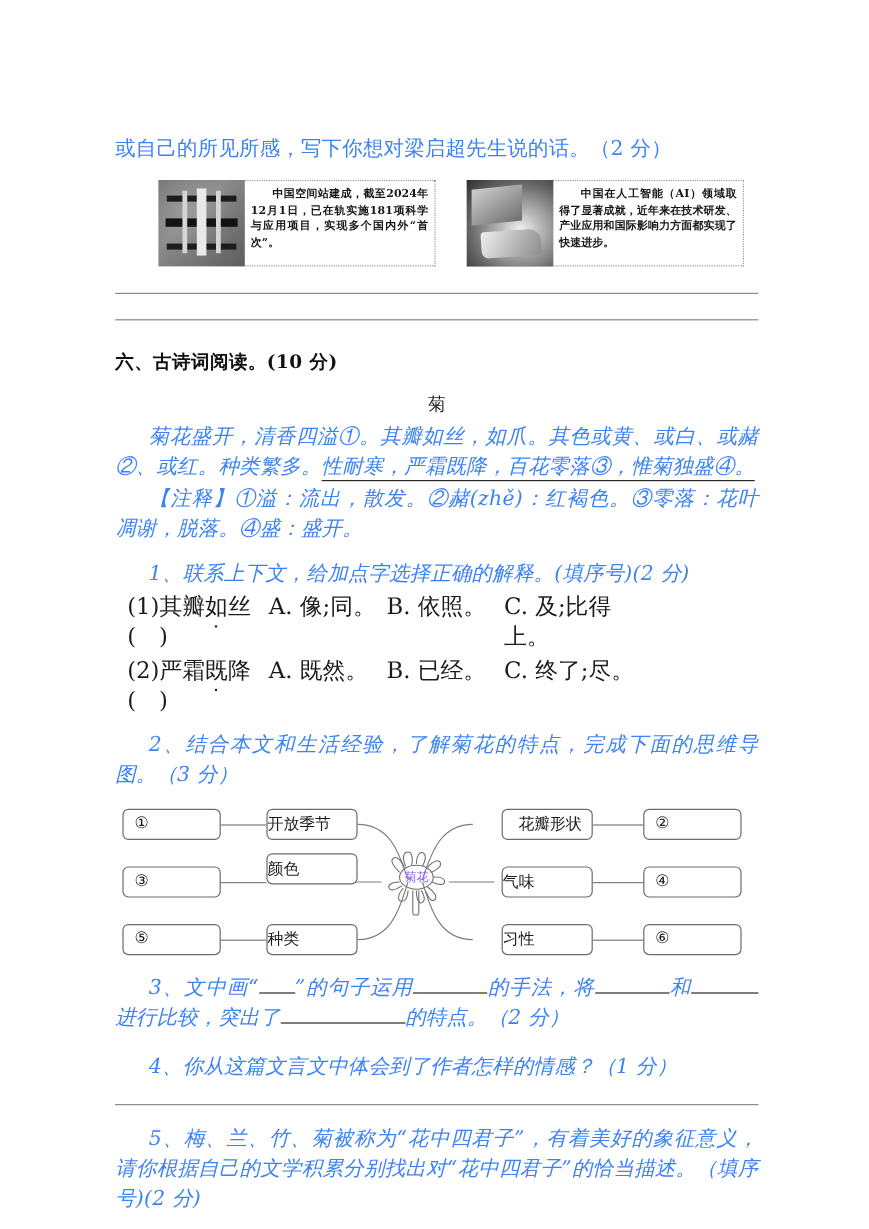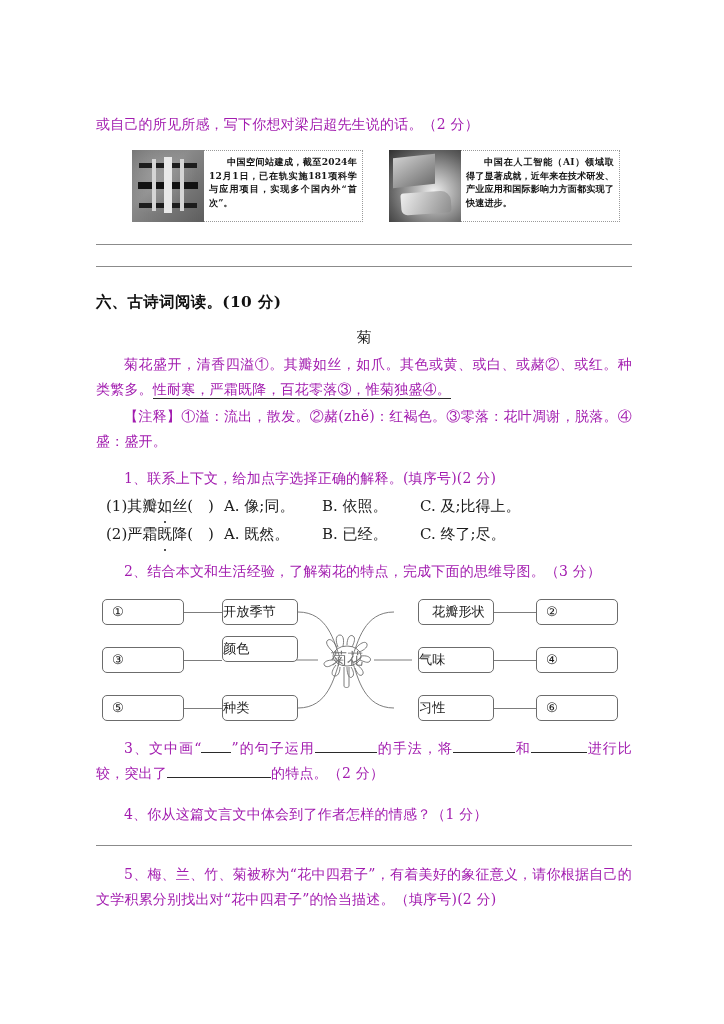--- a/index.html
+++ b/index.html
@@ -24,27 +24,27 @@
   }
   .content {
     position: absolute;
     left: 96px;
     top: 112px;
     width: 536px;
   }
 
   
   .line {
-    font-size: 14px;
+    font-size: 17px;
     line-height: 25px;
     letter-spacing: 0.2px;
-    color: #a21caf;
+    color: #3b82f6;
     text-align: justify;
   }
-  .indent { text-indent: 28px; }
+  .indent { text-indent: 28px; font-style: italic; }
 
   
   .media-row {
     display: flex;
     gap: 26px;
     margin-top: 13px;
     margin-left: 36px;
     width: 488px;
   }
   .media-card {
@@ -167,21 +167,21 @@
     border-radius: 50%;
     background: #1b1b1b;
   }
 
   .notes { margin-top: 2px; }
 
   .q-block { margin-top: 12px; }
   .q-sub {
     margin-top: 3px;
     display: flex;
-    font-size: 15px;
+    font-size: 19px;
     line-height: 25px;
     padding-left: 10px;
   }
   .q-sub .stem { width: 118px; flex: 0 0 118px; }
   .q-sub .opt  { width: 98px; flex: 0 0 98px; }
   .q-sub .opt.wide { width: 116px; flex: 0 0 116px; }
 
   
   .mindmap {
     position: relative;
@@ -213,22 +213,22 @@
     left: 214px;
     top: 32px;
     width: 62px;
     height: 60px;
   }
   .mm-center .flower-text {
     position: absolute;
     left: 0; top: 19px;
     width: 62px;
     text-align: center;
-    font-size: 16px;
-    color: #737373;
+    font-size: 10px;
+    color: #8b5cf6;
     z-index: 3;
   }
   .mm-center svg { position: absolute; left: 0; top: 0; }
   .mm-curve { position: absolute; left: 0; top: 0; pointer-events: none; }
 
   .blank-fill {
     display: inline-block;
     border-bottom: 1px solid #2a2a2a;
     vertical-align: baseline;
   }

